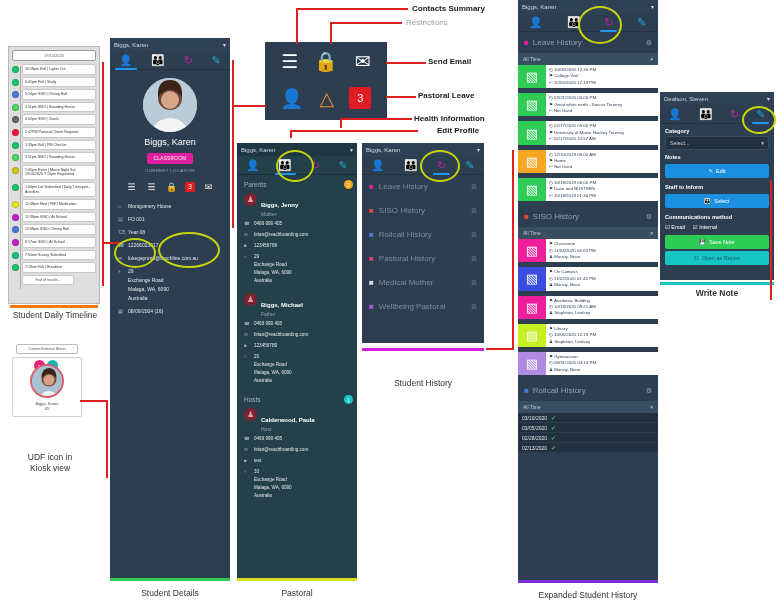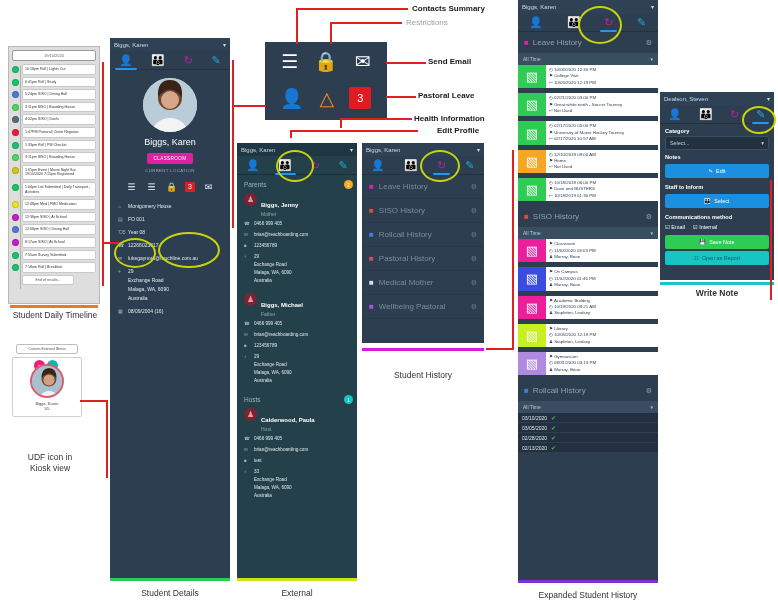--- a/index.html
+++ b/index.html
@@ -381,21 +381,21 @@
           <span>test</span>
         </div>
         <div class="cline">
           <span class="gi">⌖</span>
           <span>33<br>Exchange Road<br>Malaga, WA, 6090<br>Australia</span>
         </div>
       </div>
     </div>
 </div>
 <div class="ubar" style="left:237px;top:578px;width:120px;background:#d4e017;"></div>
-<div class="caption" style="left:237px;top:588px;width:120px;">External</div>
+<div class="caption" style="left:237px;top:588px;width:120px;">Pastoral</div>
 
 <div class="panel app" id="history">
   <div class="app-head">
     <span>Biggs, Karen</span>
     <span>▾</span>
   </div>
   <div class="app-tabs">
     <span class="tb g">👤</span>
     <span class="tb y">👪</span>
     <span class="tb p active">↻</span>
@@ -428,21 +428,21 @@
         <span class="cog">⚙</span>
       </div>
       <div class="hrow">
         <span class="hi" style="color:#b84de0">■</span>
         <span>Wellbeing Pastoral</span>
         <span class="cog">⚙</span>
       </div>
     </div>
 </div>
 <div class="ubar" style="left:362px;top:348px;width:122px;background:#d81bd8;"></div>
-<div class="caption" style="left:362px;top:370px;width:122px;">Student History</div>
+<div class="caption" style="left:362px;top:378px;width:122px;">Student History</div>
 
 <div class="panel app" id="expanded">
   <div class="app-head">
     <span>Biggs, Karen</span>
     <span>▾</span>
   </div>
   <div class="app-tabs">
     <span class="tb g">👤</span>
     <span class="tb y">👪</span>
     <span class="tb p active">↻</span>

